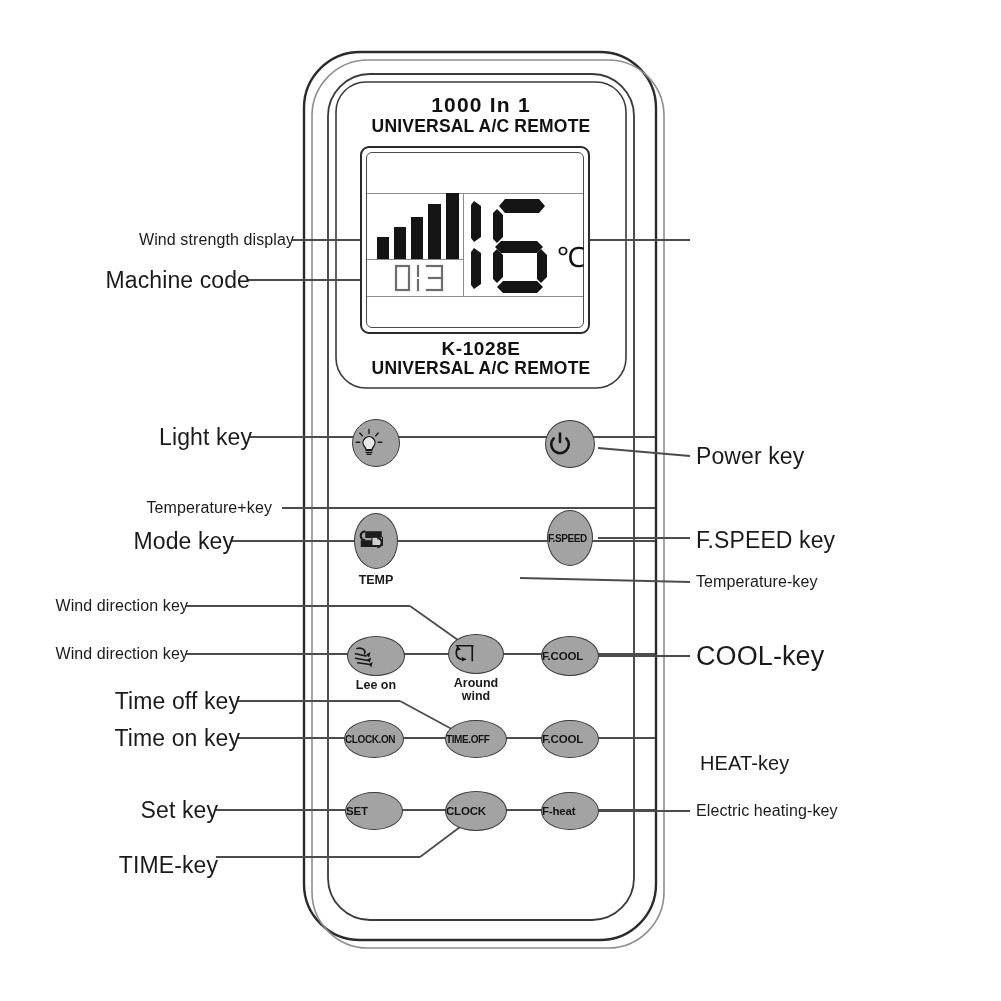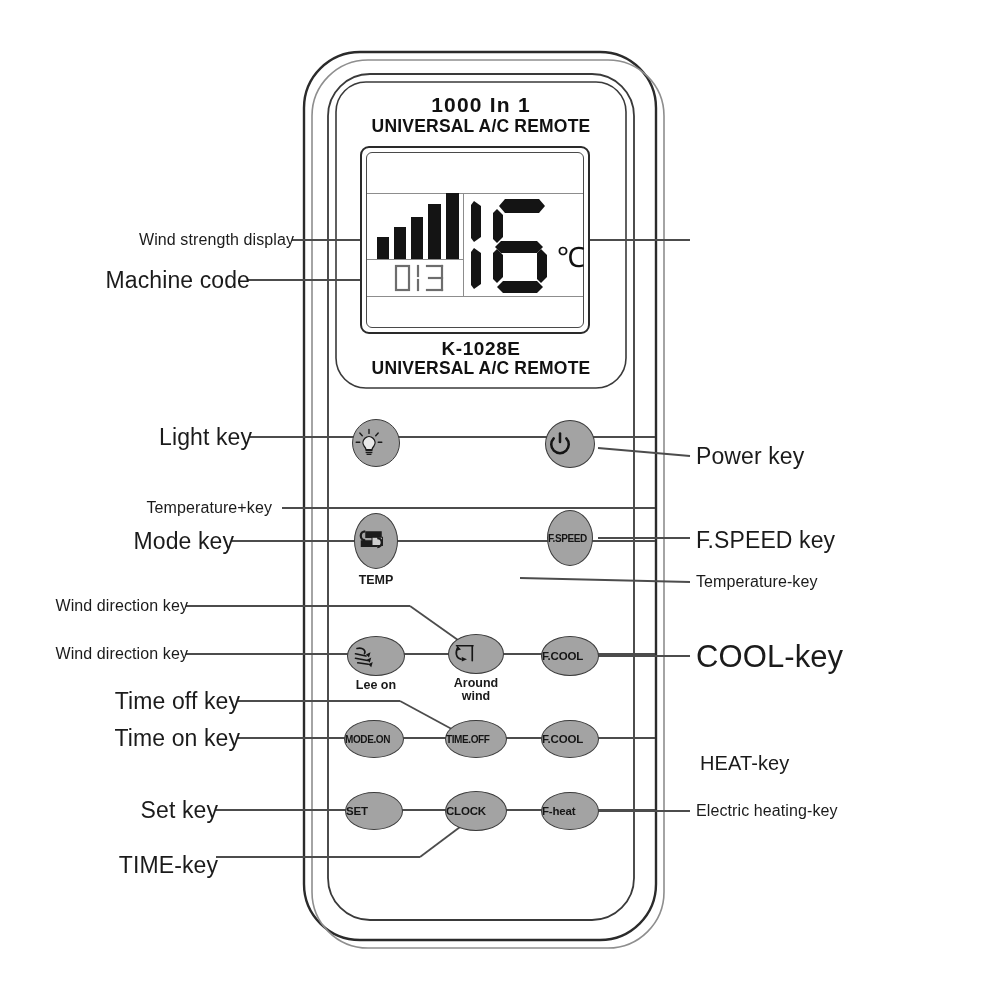--- a/index.html
+++ b/index.html
@@ -325,21 +325,21 @@
   <div class="btn-caption" style="left:476px; top:677px;">
     <span>Around</span><br>
     <span>wind</span>
   </div>
 
   <div class="btn btn-oval" style="left:570px; top:656px; width:58px; height:40px;">
     <span class="btn-label">F.COOL</span>
   </div>
 
   <div class="btn btn-oval" style="left:374px; top:739px; width:60px; height:38px;">
-    <span class="btn-label small">MODE.ON</span>
+    <span class="btn-label small">CLOCK.ON</span>
   </div>
 
   <div class="btn btn-oval" style="left:476px; top:739px; width:62px; height:38px;">
     <span class="btn-label small">TIME.OFF</span>
   </div>
 
   <div class="btn btn-oval" style="left:570px; top:739px; width:58px; height:38px;">
     <span class="btn-label">F.COOL</span>
   </div>
 
@@ -363,17 +363,17 @@
   <div class="callout left" style="left:188px; top:606px;">Wind direction key</div>
   <div class="callout left" style="left:188px; top:654px;">Wind direction key</div>
   <div class="callout left" style="left:240px; top:701px; font-size:23px;">Time off key</div>
   <div class="callout left" style="left:240px; top:738px; font-size:23px;">Time on key</div>
   <div class="callout left" style="left:218px; top:810px; font-size:23px;text-align:right;">Set key</div>
   <div class="callout left" style="left:218px; top:857px; font-size:23px;margin-top:8px;">TIME-key</div>
 
   <div class="callout right" style="left:696px; top:456px; font-size:23px;">Power key</div>
   <div class="callout right" style="left:696px; top:540px; font-size:23px;">F.SPEED key</div>
   <div class="callout right" style="left:696px; top:582px;">Temperature-key</div>
-  <div class="callout right" style="left:696px; top:656px; font-size:31px;">COOL-key</div>
+  <div class="callout right" style="left:696px; top:656px; font-size:27px;">COOL-key</div>
   <div class="callout right" style="left:700px; top:739px; font-size:20px;margin-top:24px;">HEAT-key</div>
   <div class="callout right" style="left:696px; top:811px;">Electric heating-key</div>
 
 </div>
 
 </body></html>

